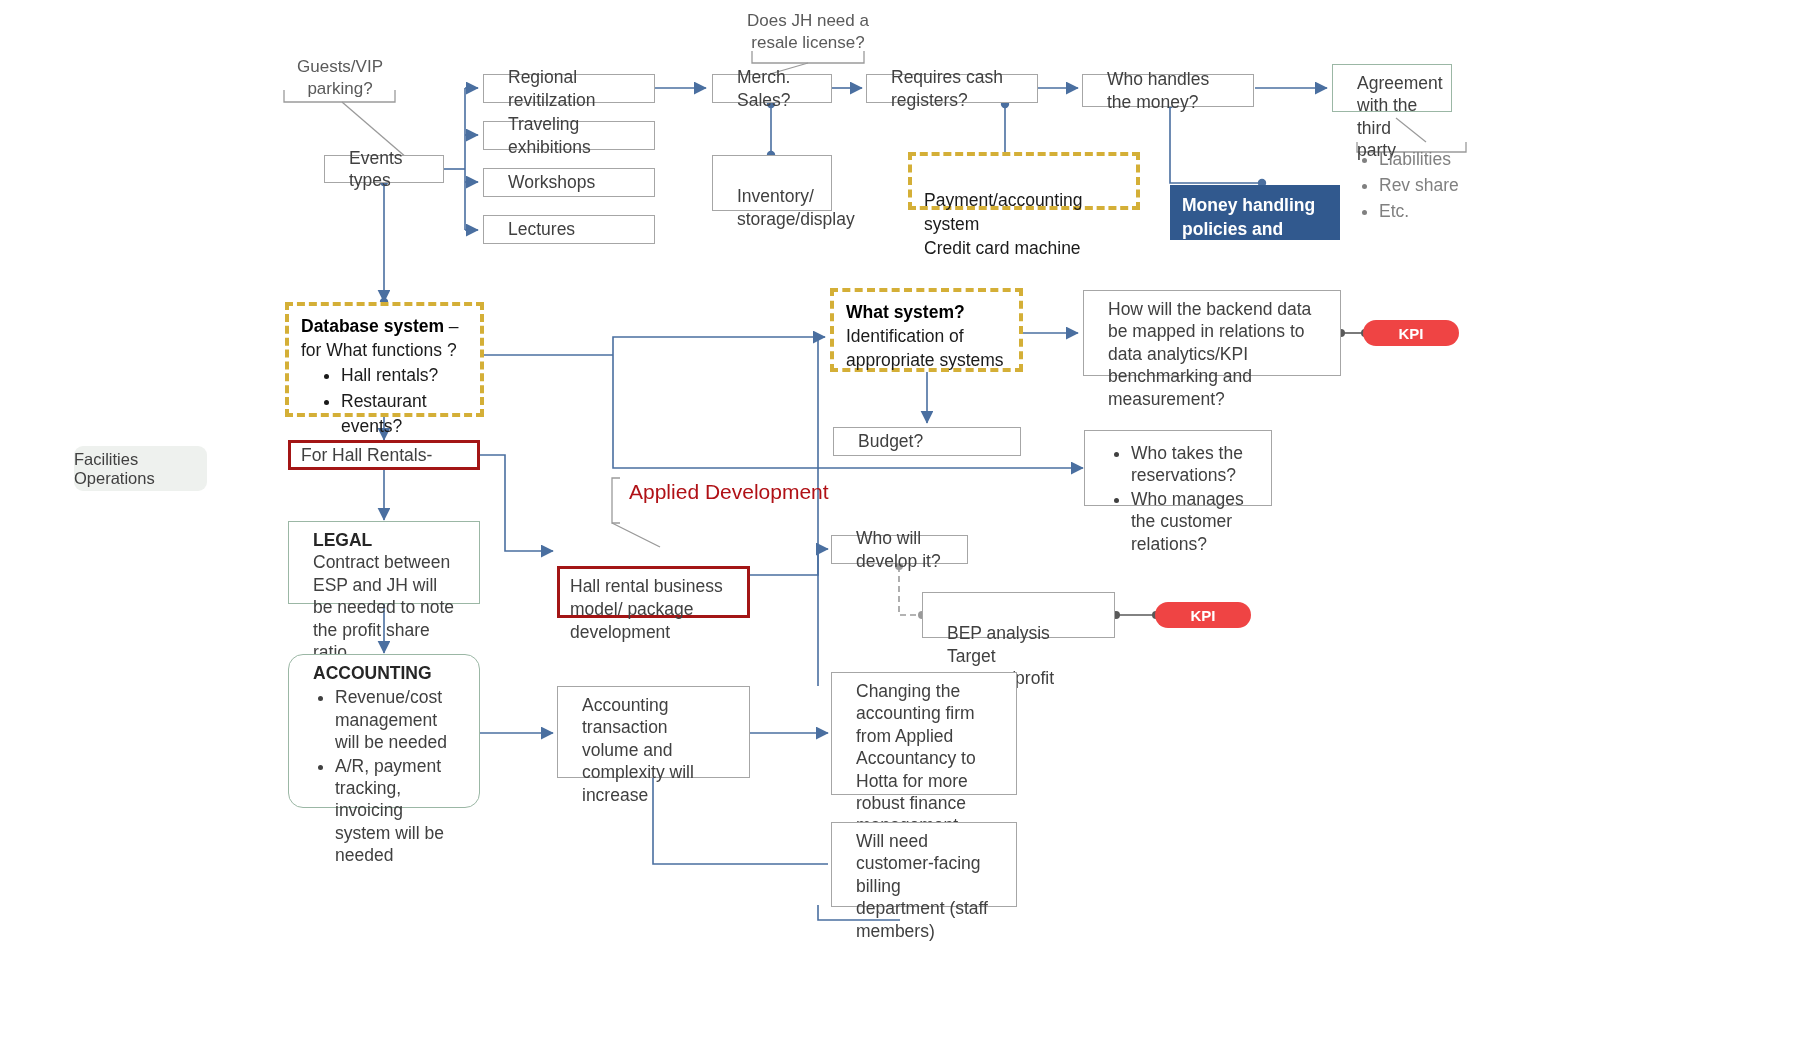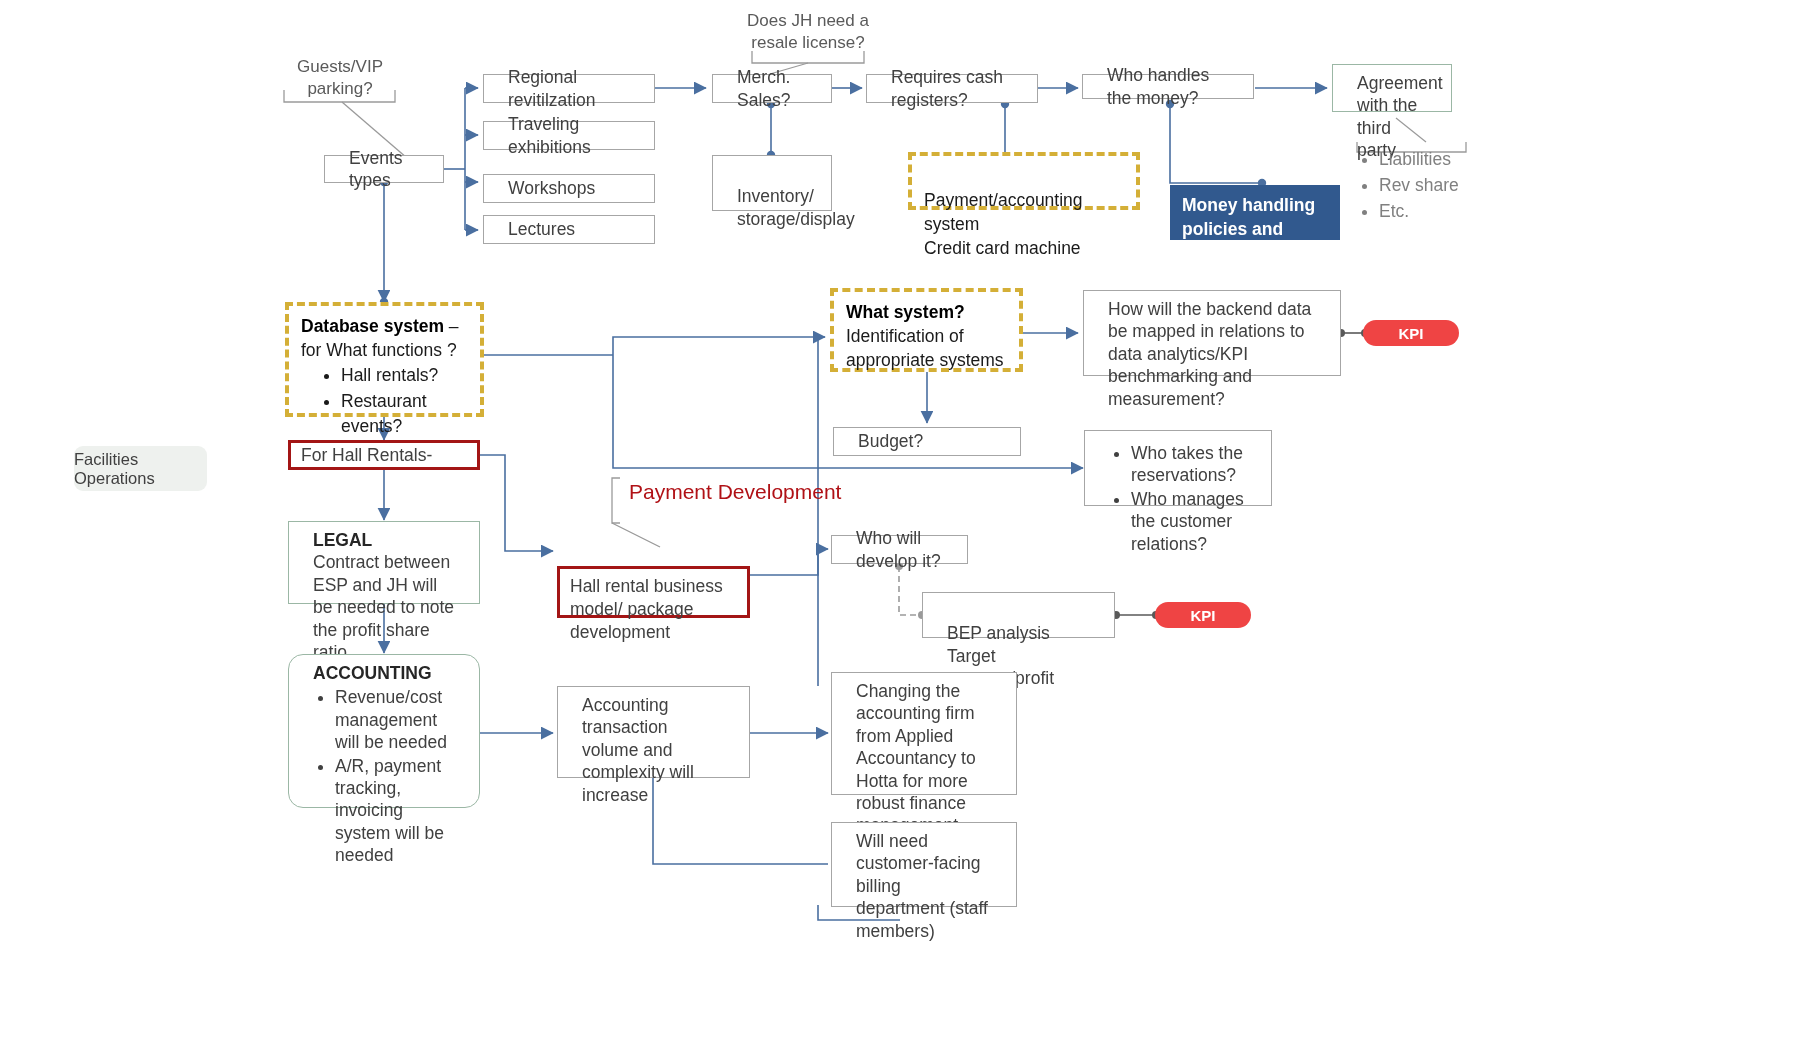--- a/index.html
+++ b/index.html
@@ -186,38 +186,38 @@
 
   <div class="freetext" style="left:264px;top:56px;width:152px;">
     <span>Guests/VIP parking?</span>
   </div>
 
   <div class="freetext" style="left:732px;top:10px;width:152px;">
     <span>Does JH need a resale license?</span>
   </div>
 
   <div class="sectiontitle" style="left:629px;top:479px;width:240px;">
-    <span>Payment Development</span>
+    <span>Applied Development</span>
   </div>
 
   <div class="node softlabel" style="left:74px;top:446px;width:133px;height:45px;">
     <span>Facilities Operations</span>
   </div>
 
   <div class="node box vmid" style="left:324px;top:155px;width:120px;height:28px;">
     <span>Events types</span>
   </div>
 
   <div class="node box vmid" style="left:483px;top:74px;width:172px;height:29px;">
     <span>Regional revitilzation</span>
   </div>
   <div class="node box vmid" style="left:483px;top:121px;width:172px;height:29px;">
     <span>Traveling exhibitions</span>
   </div>
-  <div class="node box vmid" style="left:483px;top:174px;width:172px;height:29px;">
+  <div class="node box vmid" style="left:483px;top:168px;width:172px;height:29px;">
     <span>Workshops</span>
   </div>
   <div class="node box vmid" style="left:483px;top:215px;width:172px;height:29px;">
     <span>Lectures</span>
   </div>
 
   <div class="node box vmid" style="left:712px;top:74px;width:120px;height:29px;">
     <span>Merch. Sales?</span>
   </div>
 
@@ -228,21 +228,21 @@
 
   <div class="node box vmid" style="left:866px;top:74px;width:172px;height:29px;">
     <span>Requires cash registers?</span>
   </div>
 
   <div class="node gold" style="left:908px;top:152px;width:232px;height:58px;white-space:pre-line;">
     <span>Payment/accounting system
 Credit card machine</span>
   </div>
 
-  <div class="node box vmid" style="left:1082px;top:74px;width:172px;height:25px;">
+  <div class="node box vmid" style="left:1082px;top:74px;width:172px;height:33px;">
     <span>Who handles the money?</span>
   </div>
 
   <div class="node navy" style="left:1170px;top:185px;width:170px;height:55px;">
     <span>Money handling policies and procedures</span>
   </div>
 
   <div class="node box green" style="left:1332px;top:64px;width:120px;height:48px;">
     <span>Agreement with the third party</span>
   </div>

